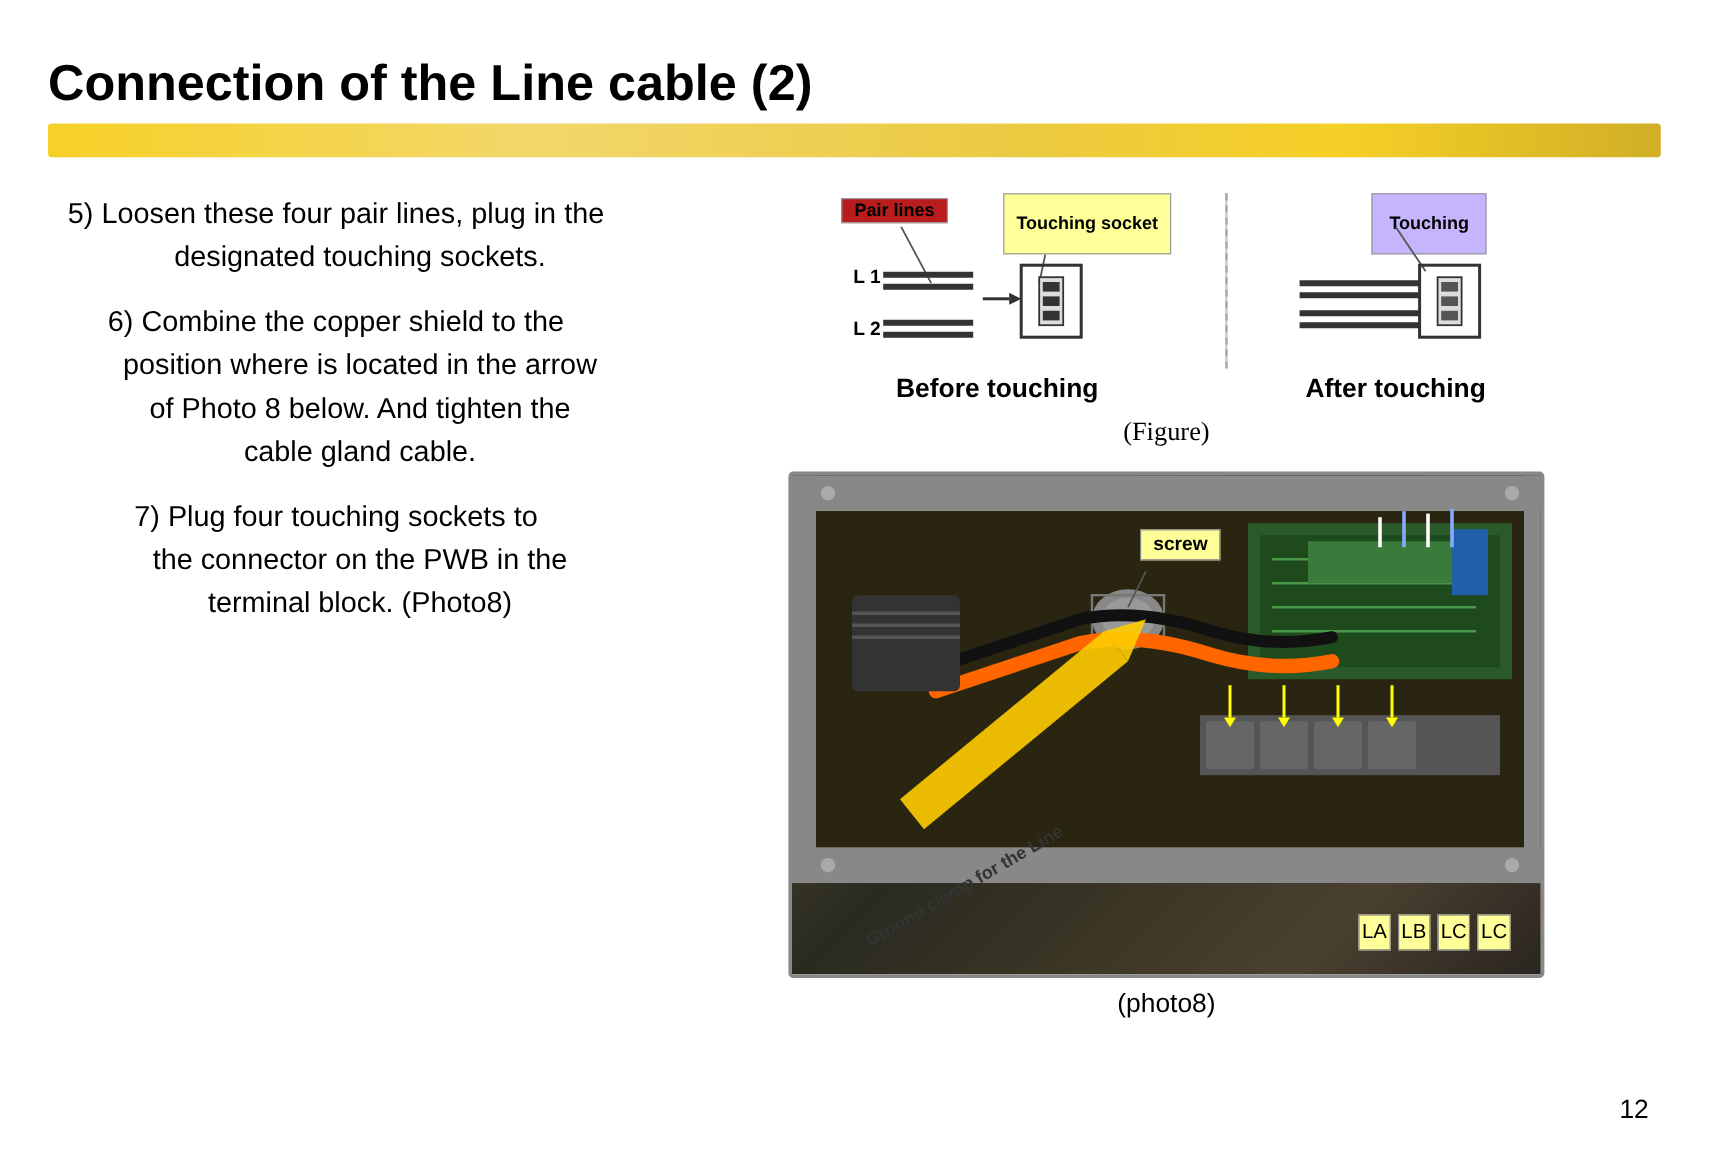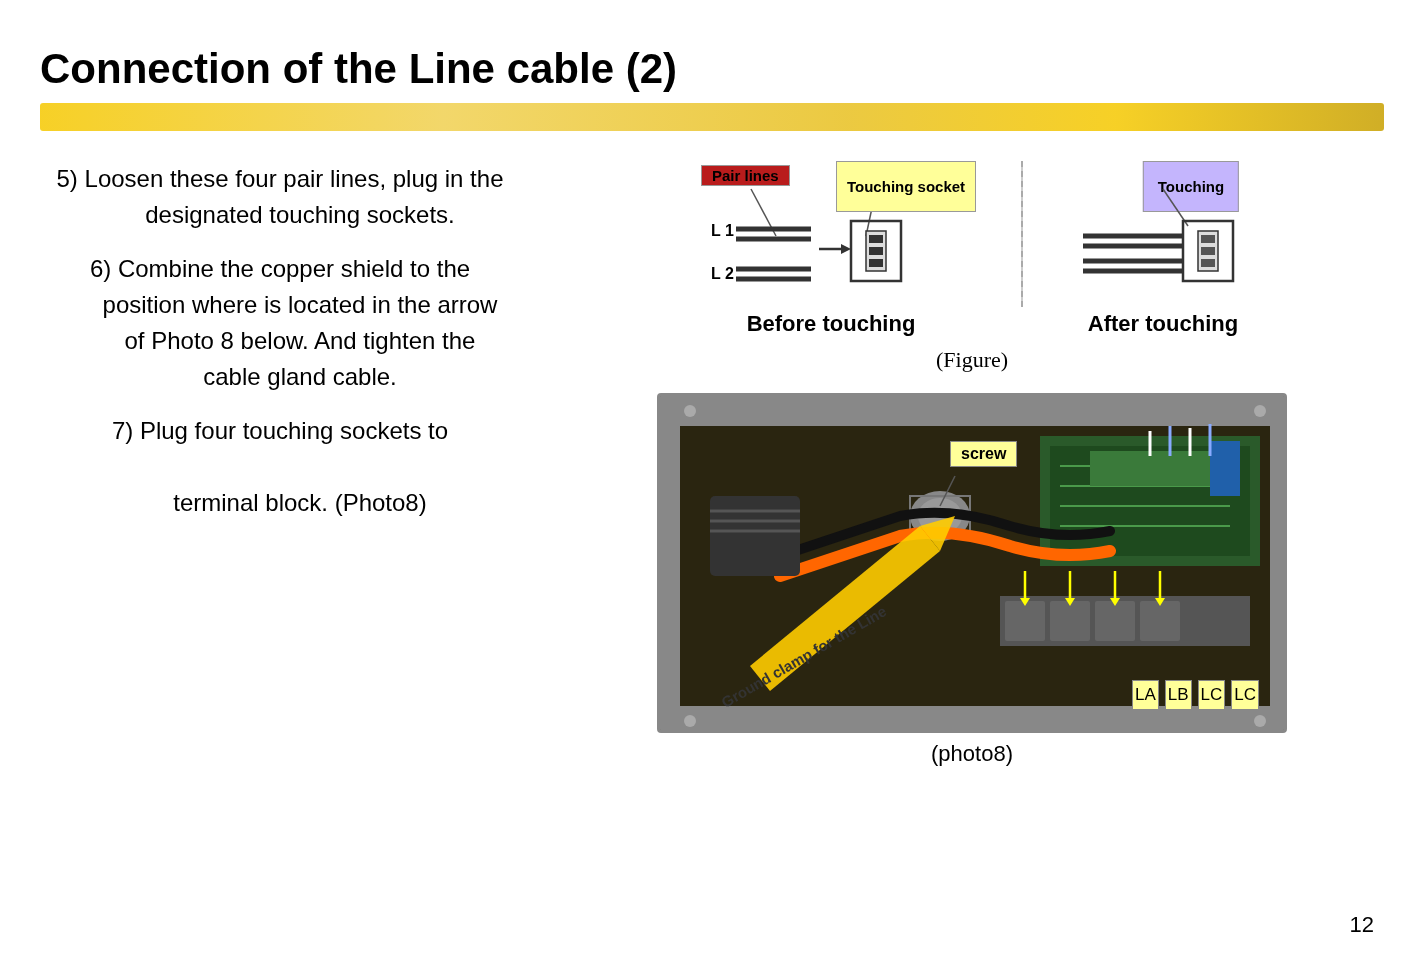--- a/index.html
+++ b/index.html
@@ -95,21 +95,21 @@
     .photo-section {
       width: 100%;
       display: flex;
       flex-direction: column;
       align-items: center;
     }
 
     .photo-wrapper {
       position: relative;
       width: 630px;
-      height: 340px;
+      height: 422px;
     }
 
     .photo-bg {
       width: 100%;
       height: 100%;
       background: linear-gradient(135deg, #3a3520 0%, #4a4530 20%, #2a2a20 40%, #3a3525 60%, #4a4030 80%, #2a2520 100%);
       border: 3px solid #888;
       border-radius: 4px;
       overflow: hidden;
       position: relative;
@@ -166,21 +166,21 @@
     <p>
       <span>6)</span>
       <span>Combine the copper shield to the</span><br>
       <span class="indent">position where is located in the arrow</span><br>
       <span class="indent">of Photo 8 below. And tighten the</span><br>
       <span class="indent">cable gland cable.</span>
     </p>
     <p>
       <span>7)</span>
       <span>Plug four touching sockets to</span><br>
-      <br>
+      <span class="indent">the connector on the PWB in the</span><br>
       <span class="indent">terminal block. (Photo8)</span>
     </p>
   </div>
 
   <div class="right-diagram">
 
     <div class="figure-section">
 
       <div class="figure-before">
         <div class="before-diagram">

